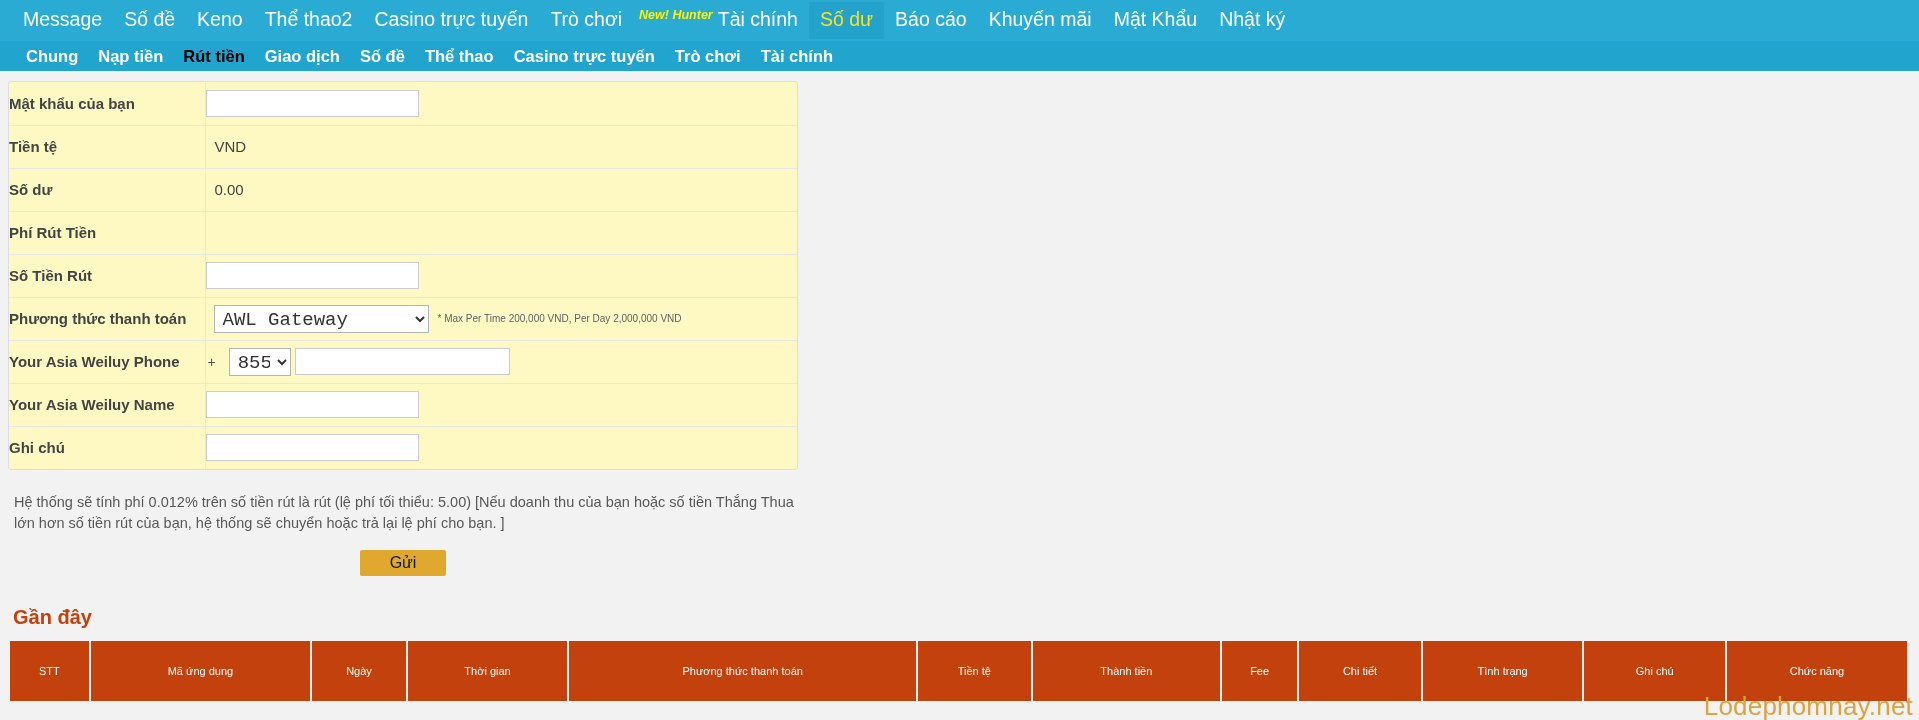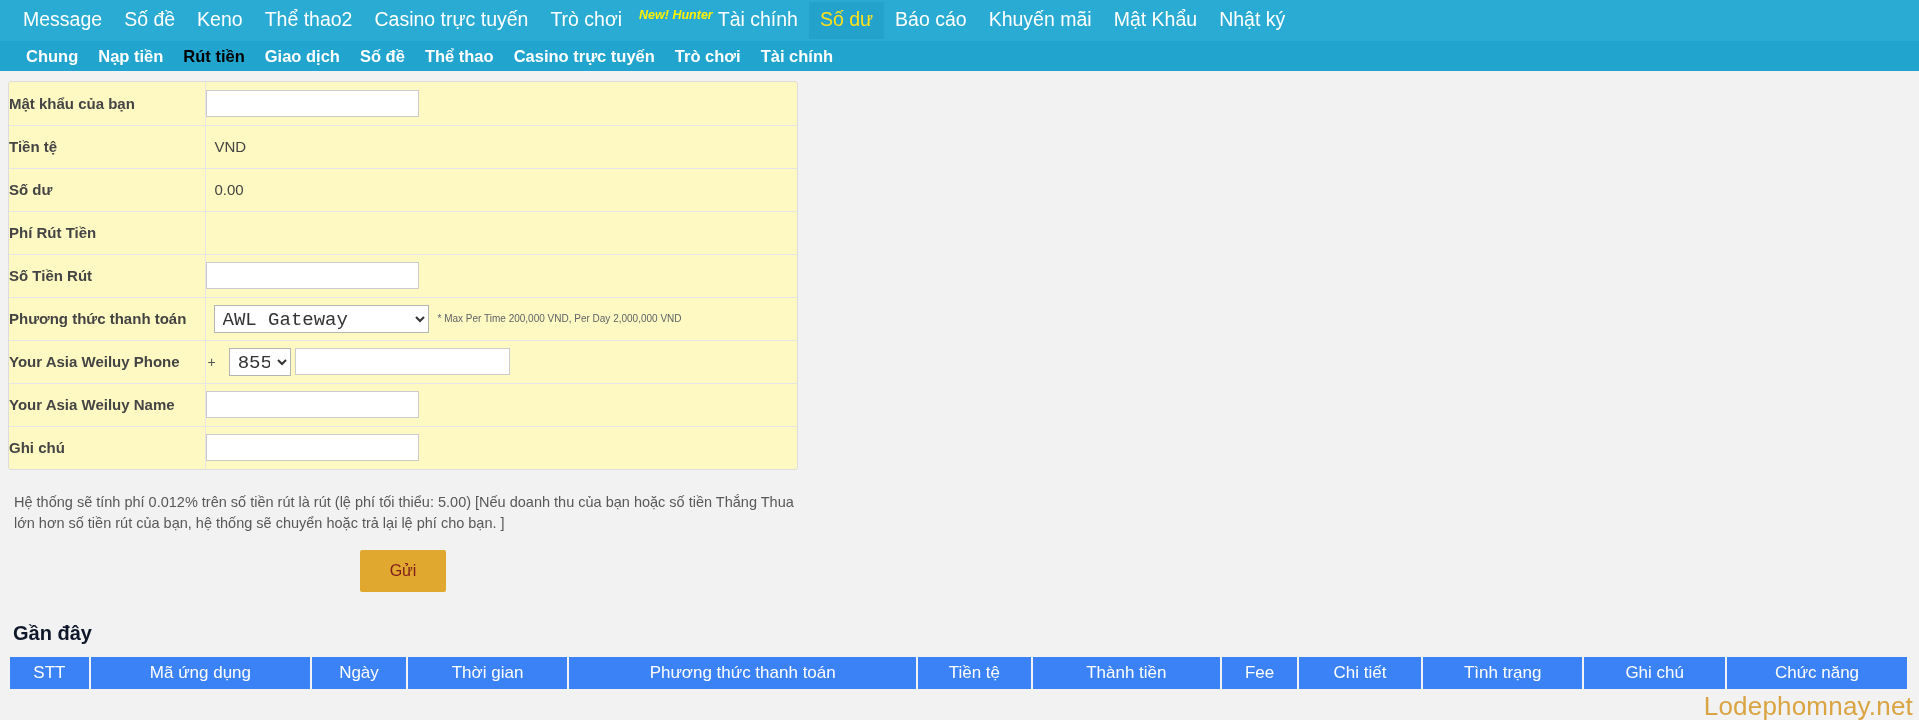--- a/index.html
+++ b/index.html
@@ -148,50 +148,50 @@
     color: #585858;
     font-size: 14.5px;
     line-height: 1.45;
     padding-left: 6px;
   }
 
   .submit-wrap { width: 790px; text-align: center; margin-top: 16px; }
   .btn-submit {
     background: #E0A82E;
     border: none;
-    color: #7f1d1d;
+    color: #0f172a;
     font-size: 16px;
     font-family: "Liberation Sans", sans-serif;
-    padding: 12px 30px;
+    padding: 4px 30px;
     cursor: pointer;
     border-radius: 2px;
   }
 
   .recent-title {
     margin-top: 30px;
     font-size: 20px;
     font-weight: bold;
-    color: #0f172a;
+    color: #c2410c;
     padding-left: 5px;
   }
 
   
   .recent-table-wrap { margin-top: 12px; padding-right: 10px; }
   table.recent {
     width: 100%;
     border-collapse: separate;
     border-spacing: 2px 0;
     table-layout: fixed;
   }
   table.recent th {
-    background: #3b82f6;
+    background: #c2410c;
     color: #ffffff;
-    font-size: 17px;
+    font-size: 11px;
     font-weight: normal;
-    height: 32px;
+    height: 60px;
     text-align: center;
     vertical-align: middle;
     border: none;
   }
 
   .watermark {
     position: absolute;
     right: 6px;
     bottom: -2px;
     color: #D9A441;

